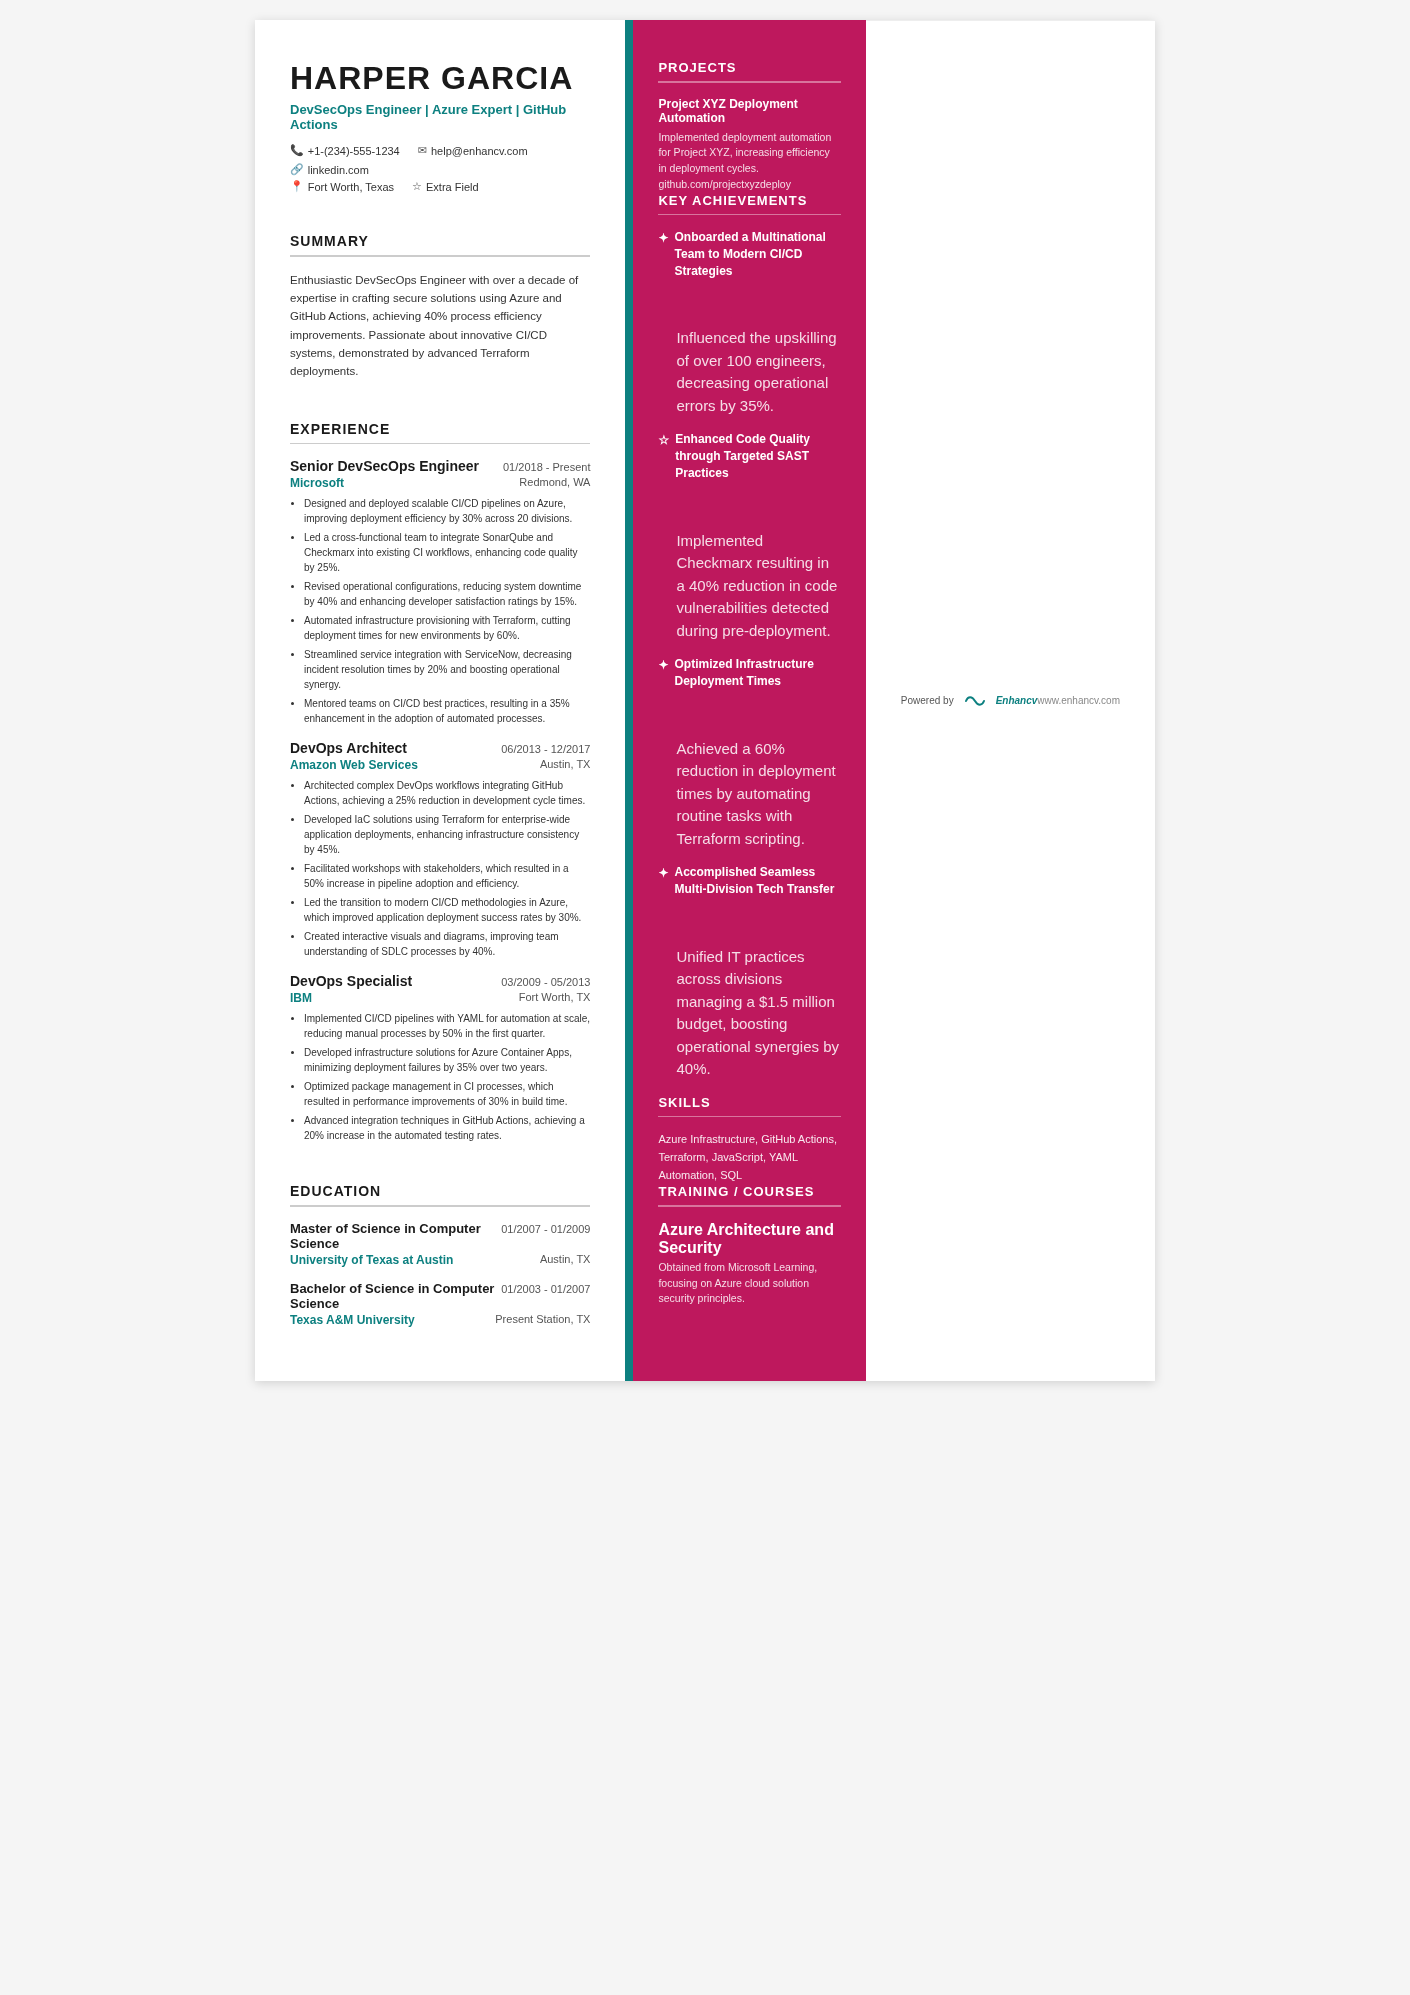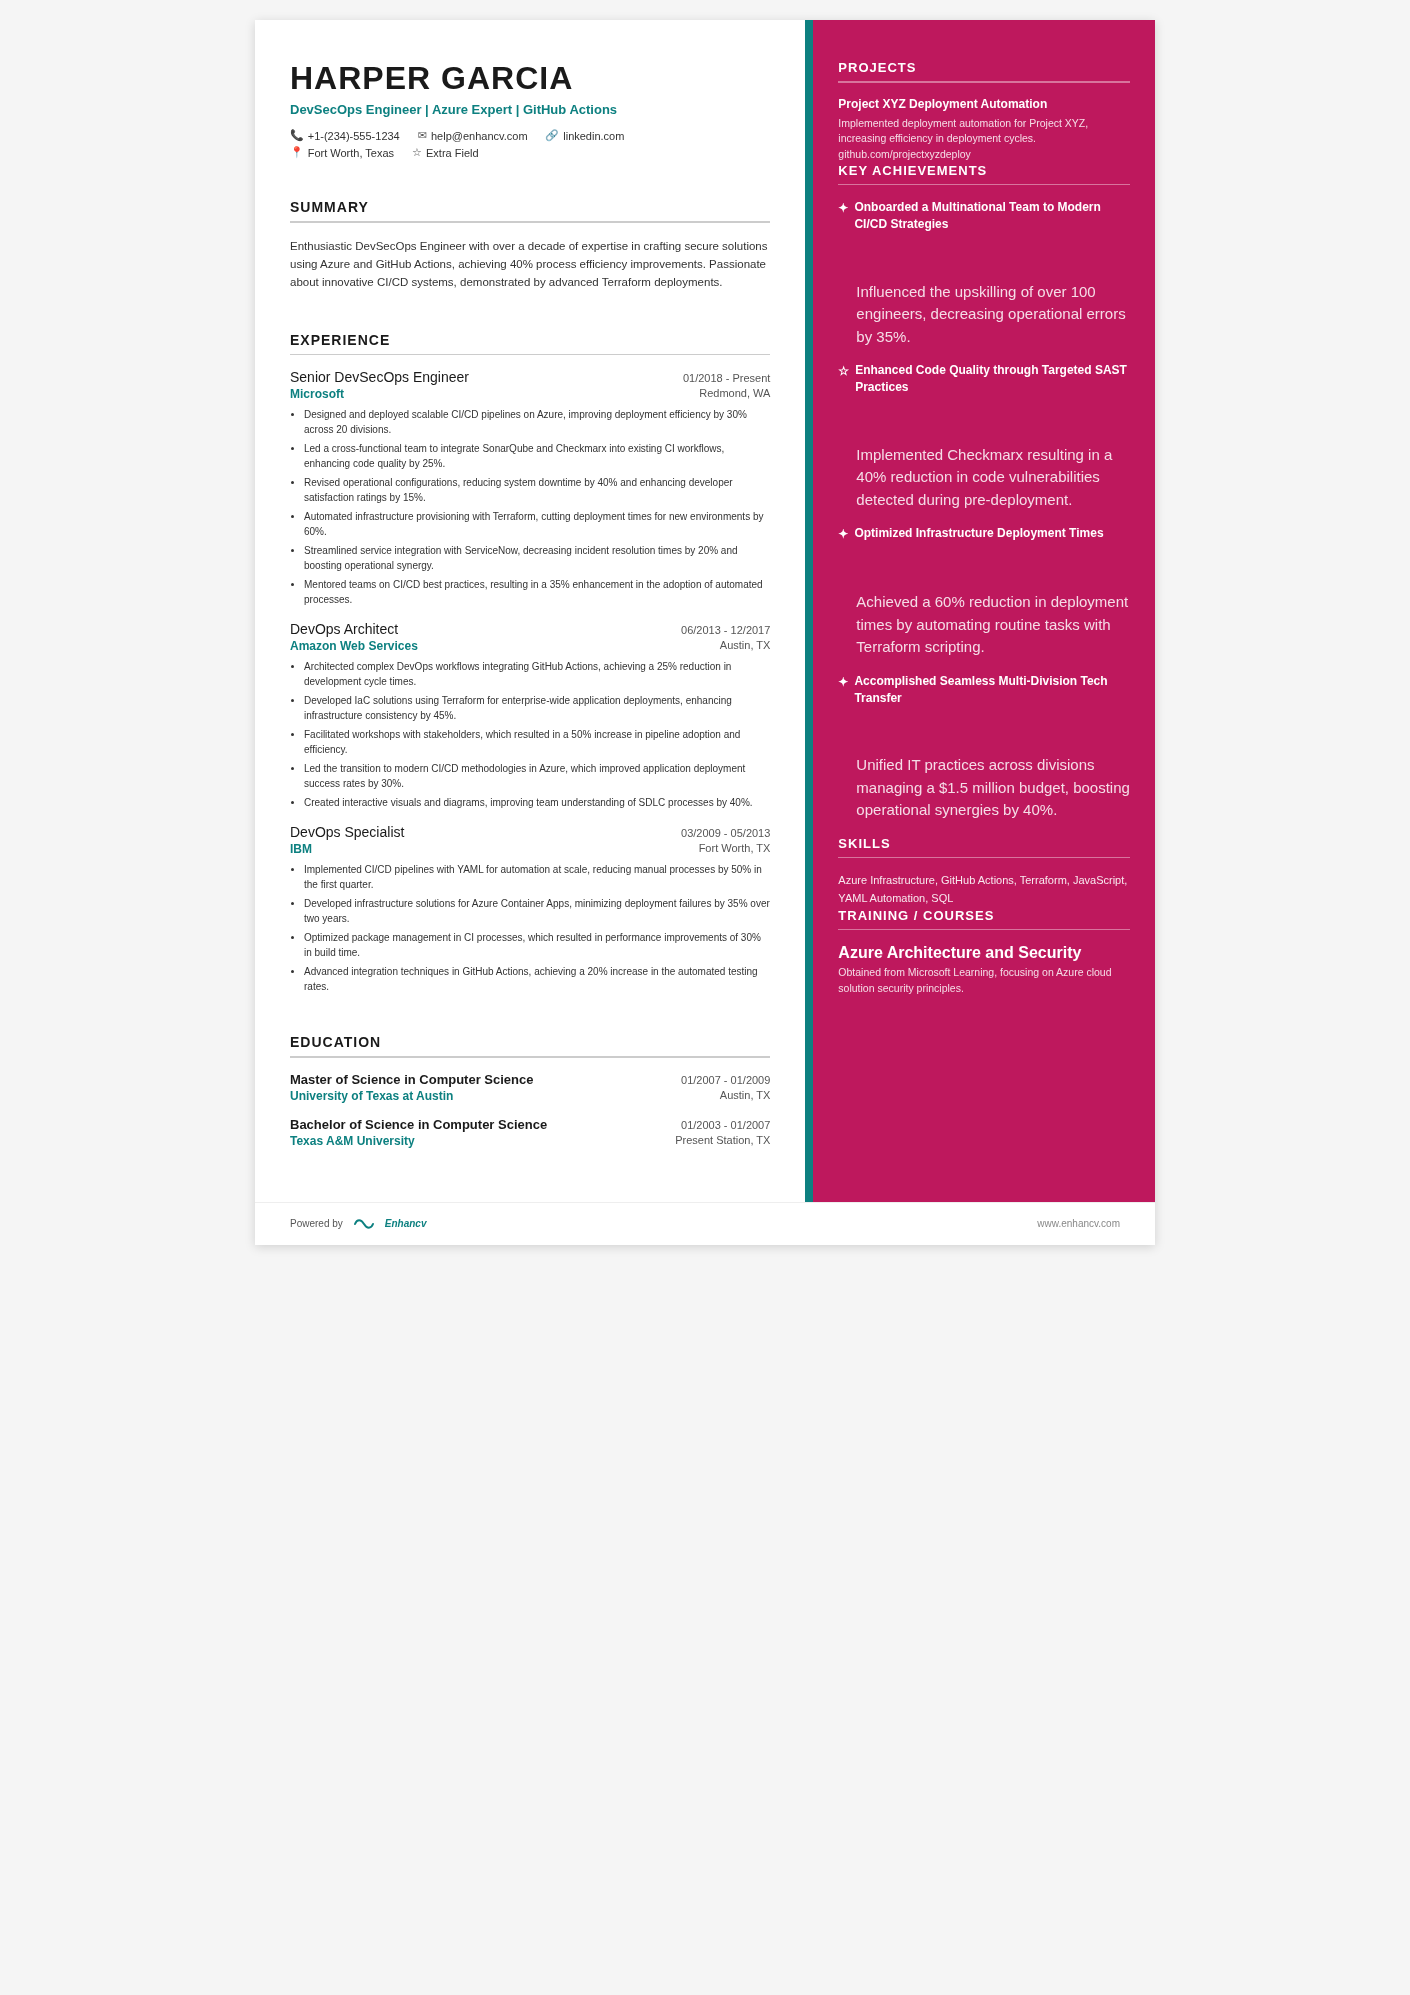--- a/index.html
+++ b/index.html
@@ -75,21 +75,21 @@
 
     
     .exp-header {
       display: flex;
       justify-content: space-between;
       align-items: baseline;
       margin-bottom: 2px;
     }
     .job-title {
       font-size: 14px;
-      font-weight: 400;
+      font-weight: 700;
       color: #1a1a1a;
     }
     .job-dates {
       font-size: 11px;
       color: #555;
       white-space: nowrap;
     }
     .company-row {
       display: flex;
       justify-content: space-between;
@@ -231,21 +231,21 @@
       margin-bottom: 3px;
     }
     .training-desc {
       font-size: 10.5px;
       color: rgba(255,255,255,0.85);
       line-height: 1.5;
     }
 
     .resume-wrapper {
       display: flex;
-      flex-direction: column;
+      flex-direction: row;
       width: 900px;
       box-shadow: 0 2px 10px rgba(0,0,0,0.15);
     }
     .resume-main {
       display: flex;
       flex: 1;
     }
     .teal-bar {
       width: 8px;
       background: #0d8080;

